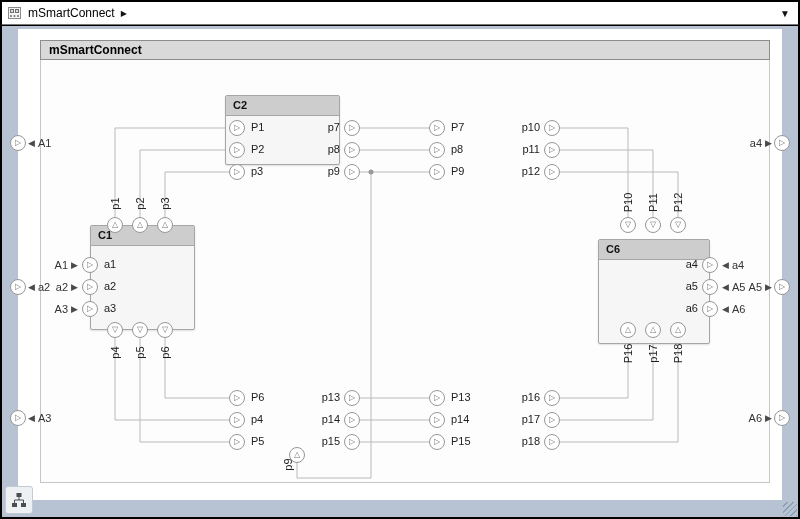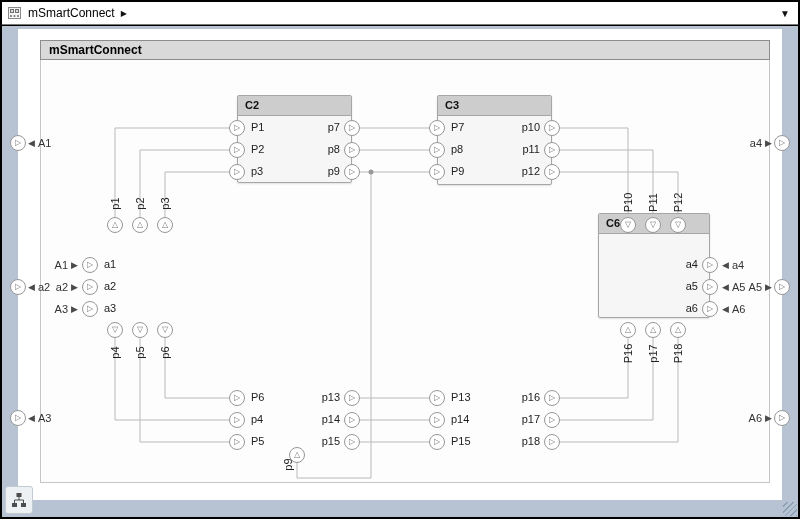--- a/index.html
+++ b/index.html
@@ -98,27 +98,27 @@
       <polyline points="351,398 438,398"></polyline>
       <polyline points="351,420 438,420"></polyline>
       <polyline points="351,442 438,442"></polyline>
       <polyline points="551,398 628,398 628,329"></polyline>
       <polyline points="551,420 653,420 653,329"></polyline>
       <polyline points="551,442 678,442 678,329"></polyline>
     </g>
     <circle cx="371" cy="172" r="2.5" fill="#9a9a9a"></circle>
   </svg>
 
-  <div class="comp" style="left:237px;top:95px;width:115px;height:88px">
+  <div class="comp" style="left:90px;top:225px;width:105px;height:105px">
+    <div class="comp-header">C1</div>
+  </div>
+  <div class="comp" style="left:225px;top:95px;width:115px;height:70px">
     <div class="comp-header">C2</div>
   </div>
-  <div class="comp" style="left:437px;top:95px;width:115px;height:90px">
-    <div class="comp-header">C3</div>
-  </div>
-  <div class="comp" style="left:598px;top:213px;width:112px;height:105px">
+  <div class="comp" style="left:598px;top:239px;width:112px;height:105px">
     <div class="comp-header">C6</div>
   </div>
 
   <div class="port" style="left:229px;top:120px">
       <span class="tri">▷</span>
     </div>
   <div class="port" style="left:229px;top:142px">
       <span class="tri">▷</span>
     </div>
   <div class="port" style="left:229px;top:164px">

